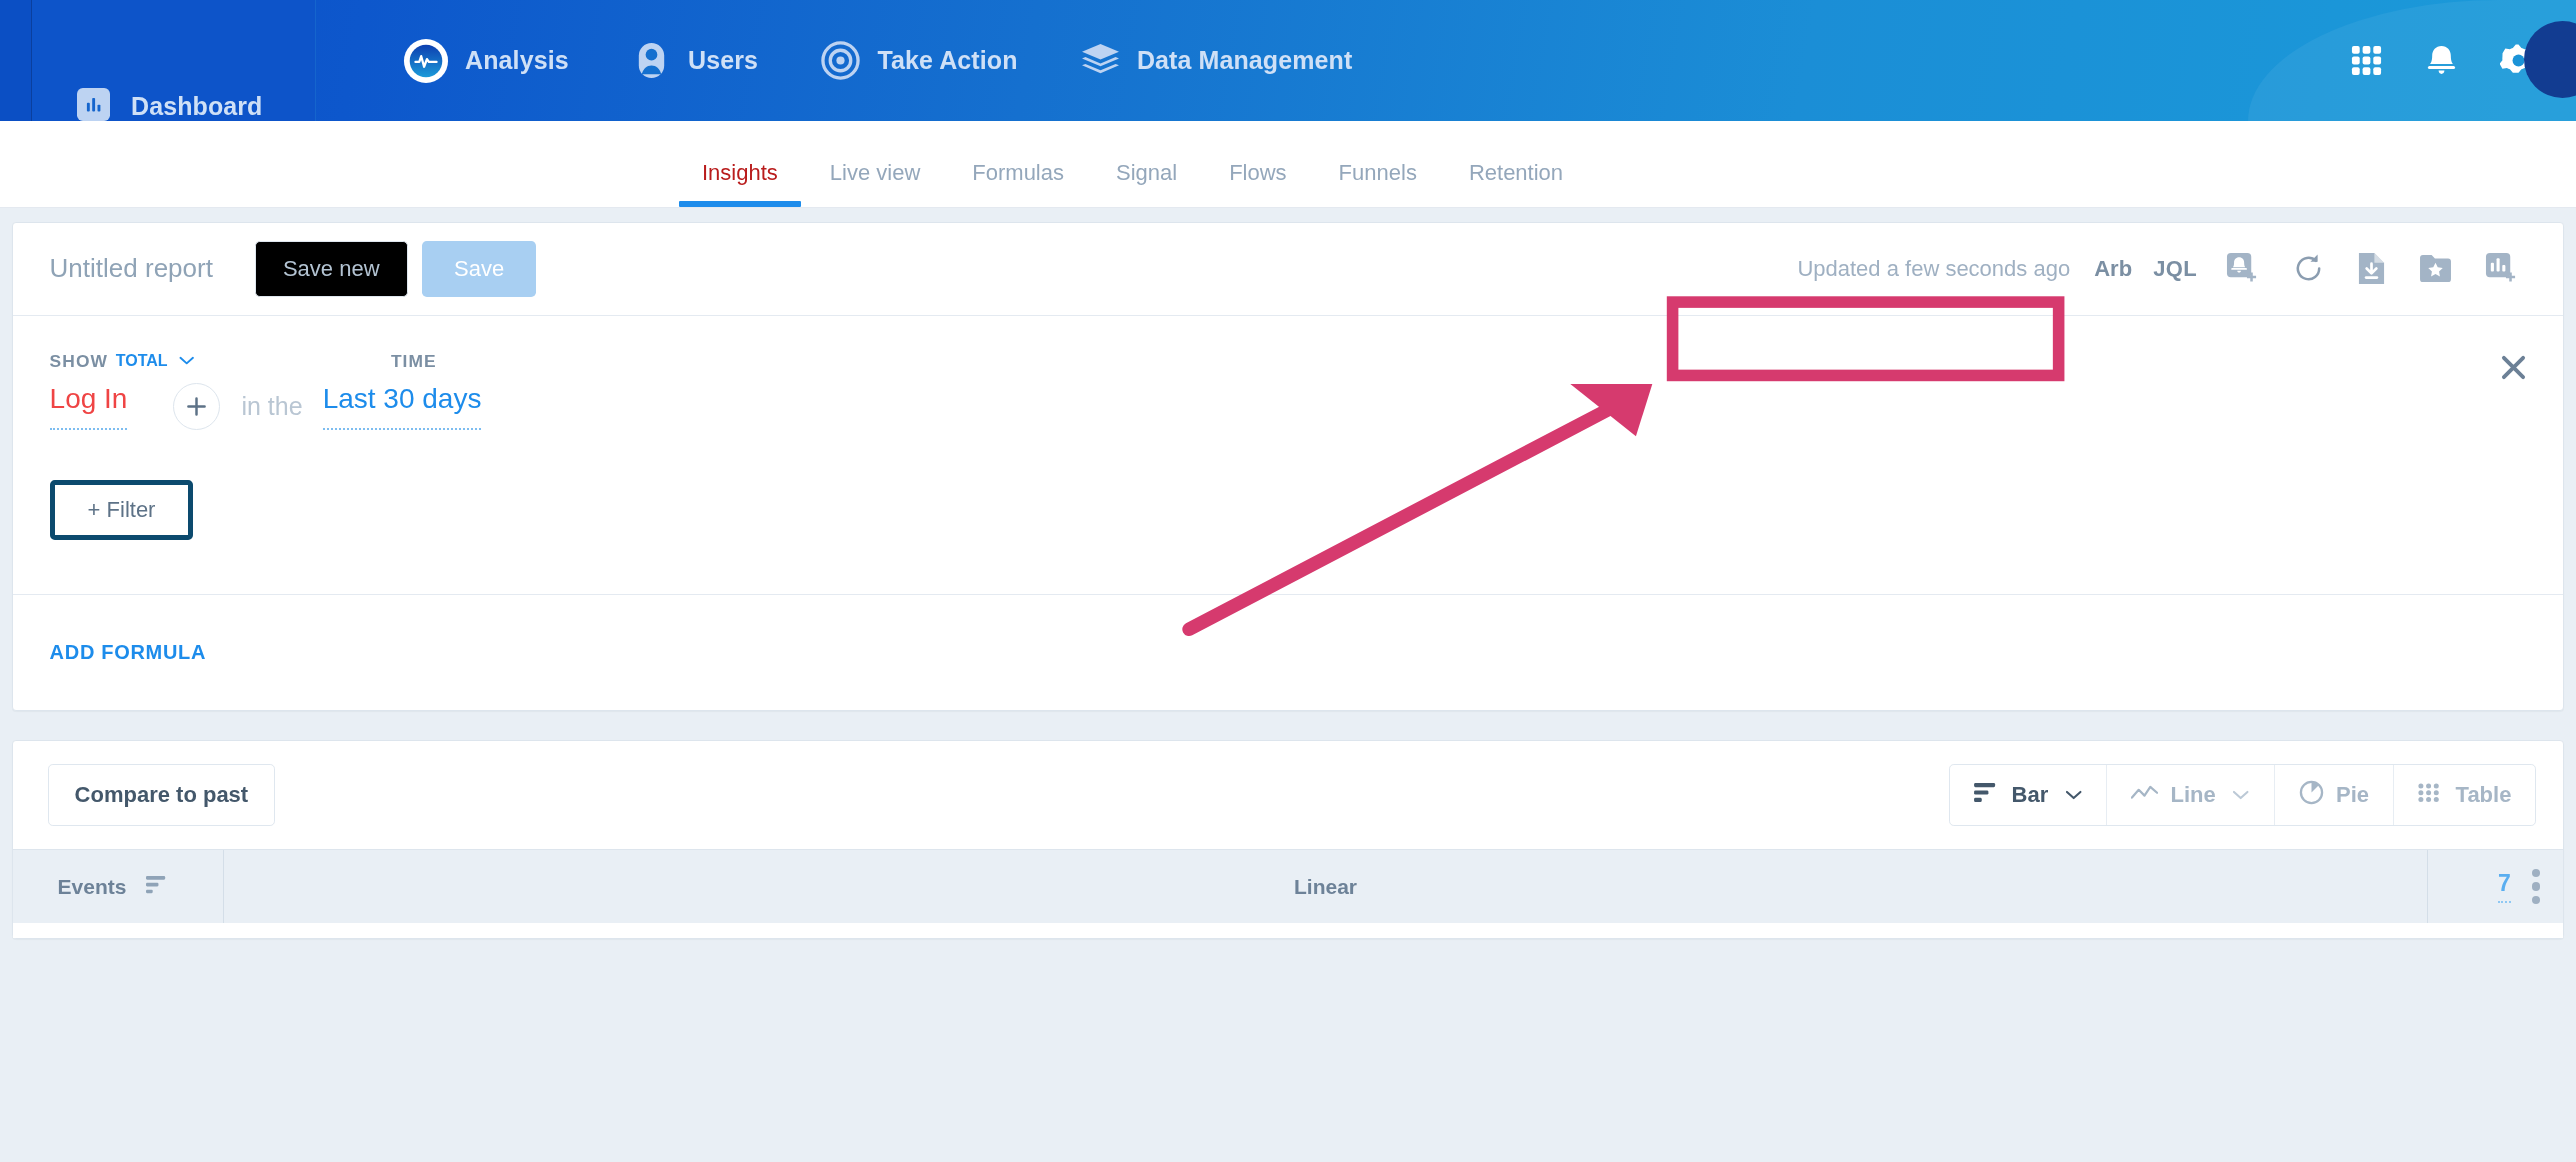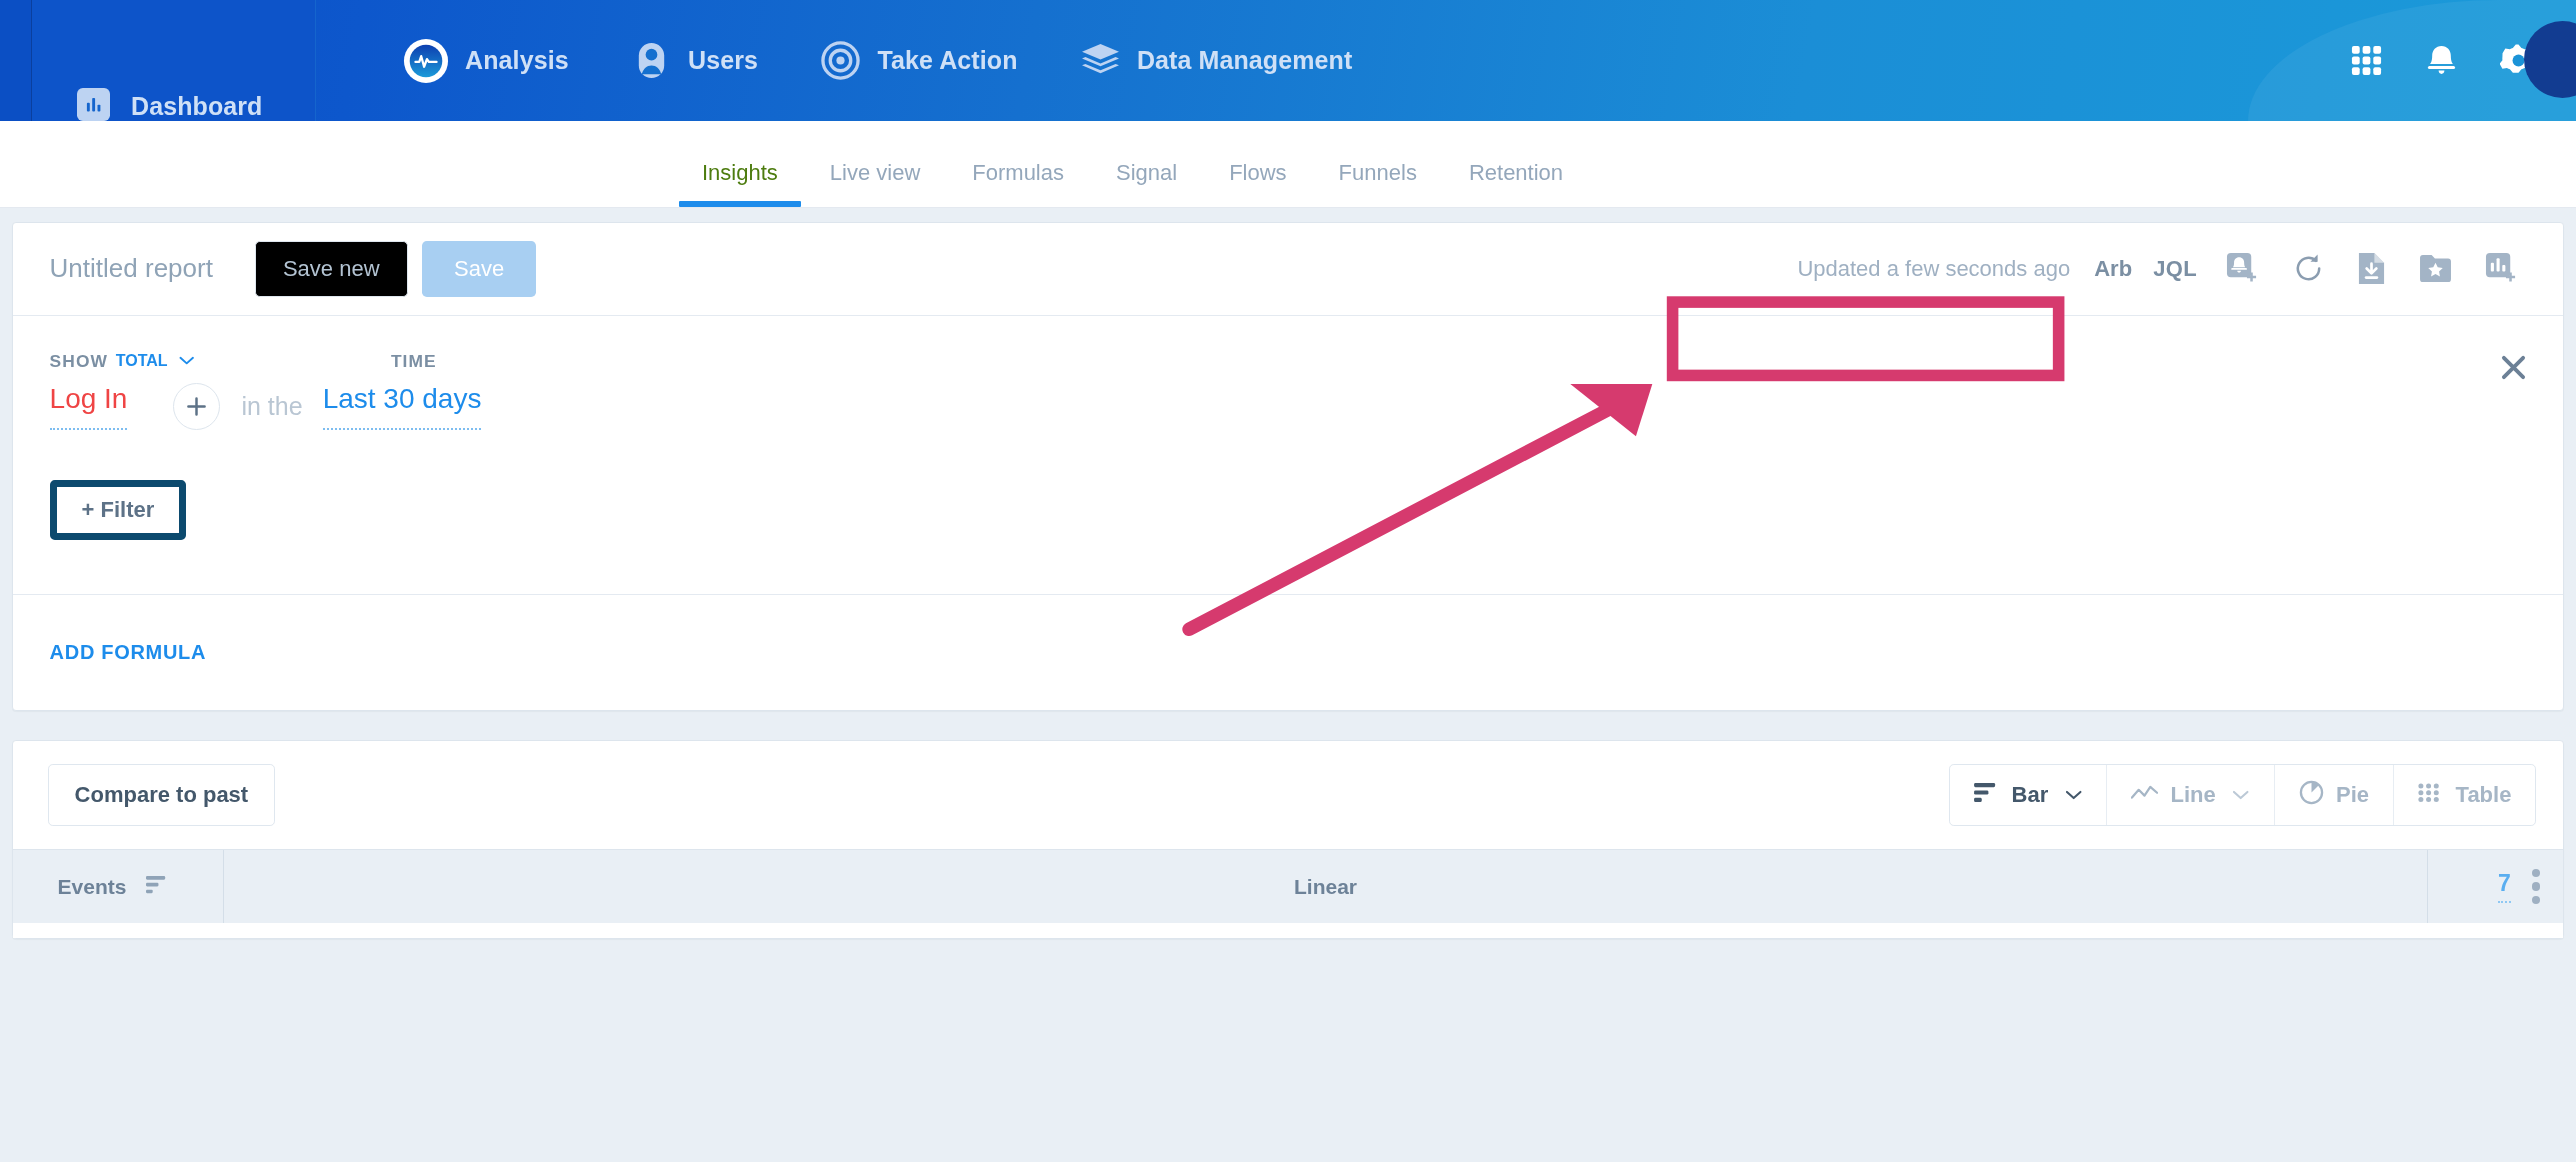--- a/index.html
+++ b/index.html
@@ -61,21 +61,21 @@
   .subnav {
     height: 87px; background: #fff;
     display: flex; align-items: flex-end; justify-content: flex-start;
     padding-left: 676px;
     border-bottom: 1px solid #e4e9f0;
   }
   .subtab {
     font-size: 22px; color: #94a7bb; padding: 0 26px 21px 26px;
     cursor: pointer; white-space: nowrap; position: relative;
   }
-  .subtab.active { color: #4d7c0f; font-weight: 400; }
+  .subtab.active { color: #b91c1c; font-weight: 400; }
   .subtab.active:after {
     content: ""; position: absolute; left: 2.9px; right: 2.9px; bottom: 0;
     height: 5.8px; background: #1d8ceb; border-radius: 1px;
   }
 
   
   .page { background: #e9eff5; padding: 13.5px 11.6px 0 11.6px; height: 955px; }
 
   .card {
     background: #fff; border: 1px solid #dde5ed; border-radius: 3.9px;
@@ -134,22 +134,22 @@
     display: flex; align-items: center; justify-content: center;
     margin-left: 46px; cursor: pointer; flex: 0 0 47px;
   }
   .in-the { font-size: 25px; color: #b9c6d3; margin-left: 21px; }
   .time-val {
     font-size: 28px; color: #1d8ceb; cursor: pointer; margin-left: 20px;
     border-bottom: 2.9px dotted #7dbdf0; padding-bottom: 12.5px;
   }
   .filter-wrap { padding: 50px 0 54px 0; }
   .btn-filter {
-    height: 60px; padding: 0 25px; border: 7px solid #0c4a6e; border-radius: 4.8px;
-    background: #fff; color: #5d7287; font-size: 22px; font-weight: 700; cursor: pointer;
+    height: 60px; padding: 0 33px; border: 5px solid #0c4a6e; border-radius: 4.8px;
+    background: #fff; color: #5d7287; font-size: 22px; font-weight: 400; cursor: pointer;
     display: inline-flex; align-items: center; gap: 9.7px;
   }
   .formula-row { padding: 46px 37px 46px 37px; }
   .add-formula {
     font-size: 20px; font-weight: 700; color: #1d8ceb;
     letter-spacing: 0.7px; cursor: pointer; display: inline-block;
   }
 
   
   .chart-card { margin-top: 29px; }

